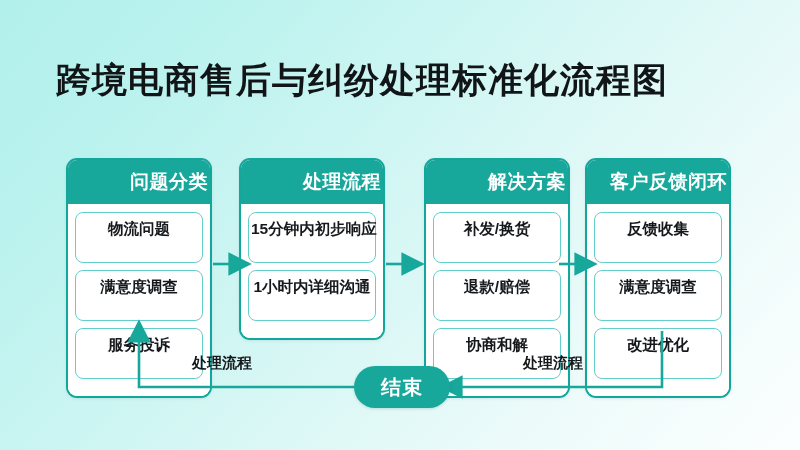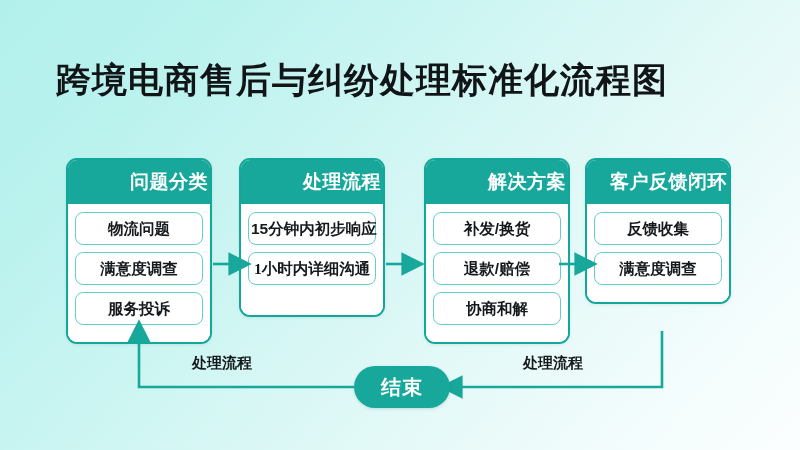--- a/index.html
+++ b/index.html
@@ -73,25 +73,25 @@
   }
   .item {
     border: 1.6px solid #63cfcb;
     border-radius: 8px;
     background: #ffffff;
     color: #15191c;
     font-size: 15.5px;
     font-weight: bold;
     line-height: 19px;
     text-align: center;
-    padding: 6px 2px 6px 2px;
+    padding: 6px 2px 24px 2px;
     margin-bottom: 7px;
     white-space: nowrap;
   }
-  .item:last-child { margin-bottom: 8px; font-family: Liberation Serif, serif; }
+  .item:last-child { margin-bottom: 8px; }
 
   
   #col-0 { left: 66px;  }
   #col-1 { left: 239px; }
   #col-2 { left: 424px; }
   #col-3 { left: 585px; }
 
   
   #col-1 .col-body { min-height: 94px; }
 
@@ -164,20 +164,21 @@
       <div class="item">退款/赔偿</div>
       <div class="item">协商和解</div>
     </div>
   </div>
 
   <div class="col" id="col-3">
     <div class="col-head">客户反馈闭环</div>
     <div class="col-body">
       <div class="item">反馈收集</div>
       <div class="item">满意度调查</div>
+      <div class="item">改进优化</div>
     </div>
   </div>
 
   <svg id="wires" viewBox="0 0 800 450">
     <defs>
       <marker id="ah-right" markerWidth="9" markerHeight="9" refX="1" refY="4.5" orient="auto">
         <path d="M0,0 L9,4.5 L0,9 z" fill="#17a89b"></path>
       </marker>
       <marker id="ah-left" markerWidth="9" markerHeight="9" refX="1" refY="4.5" orient="auto">
         <path d="M0,0 L9,4.5 L0,9 z" fill="#17a89b"></path>

